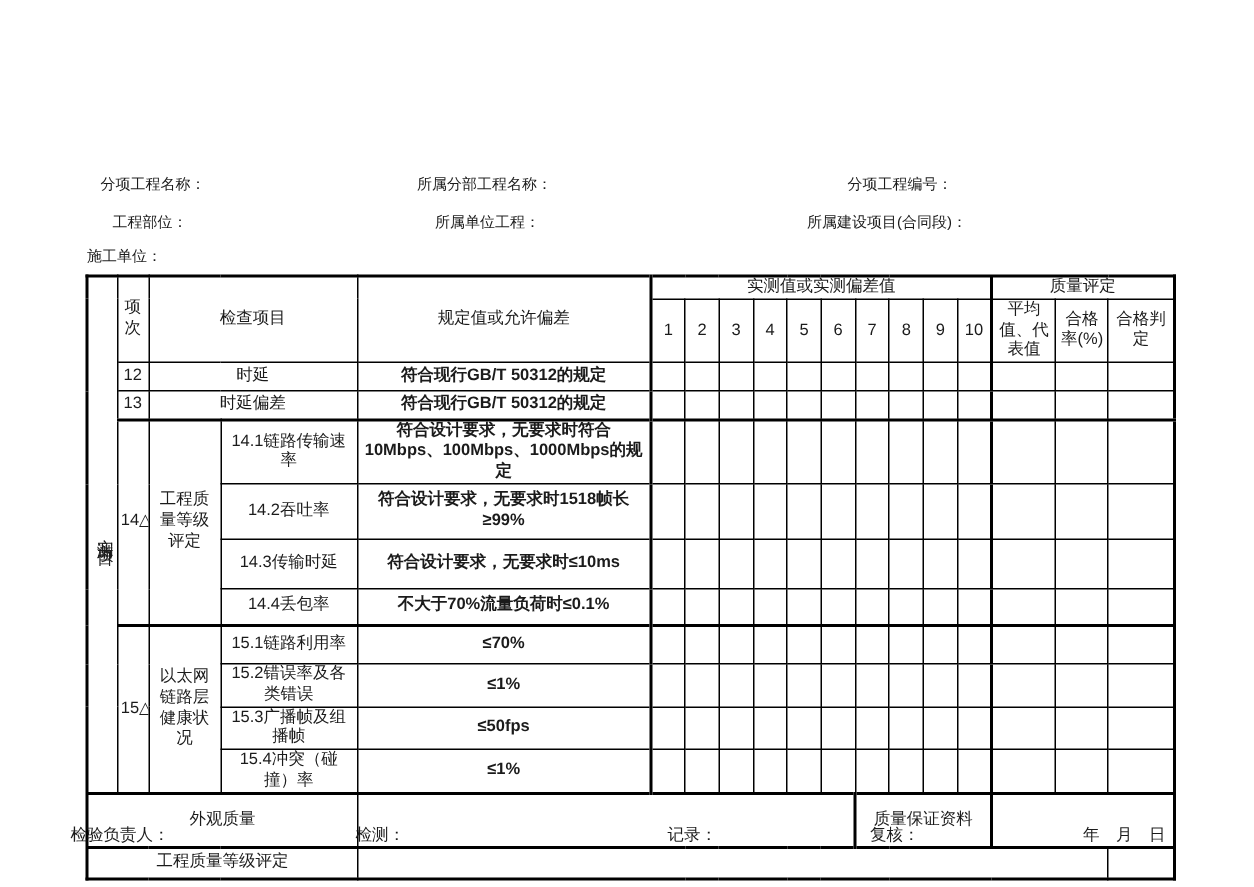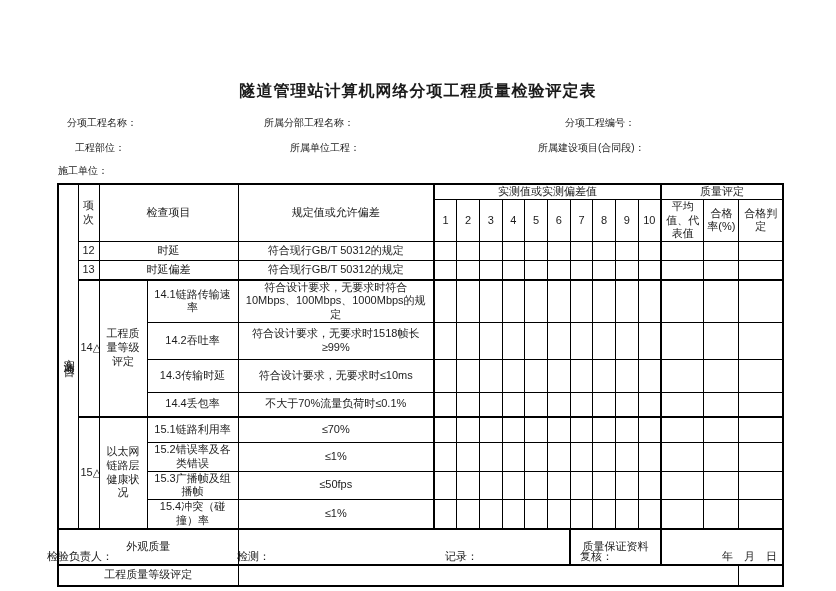--- a/index.html
+++ b/index.html
@@ -9,37 +9,36 @@
          font-size:16px;font-weight:bold;letter-spacing:1px;}
   .meta{position:absolute;font-size:10px;white-space:nowrap;}
   table.form{position:absolute;left:57px;top:183px;width:725px;
              border-collapse:collapse;table-layout:fixed;border:2px solid #000;}
   table.form td{border:1px solid #000;font-size:11px;padding:0 2px;
                 text-align:center;vertical-align:middle;overflow:hidden;line-height:1.25;}
   td.side{writing-mode:vertical-lr;text-orientation:upright;letter-spacing:3px;padding:0;}
   td.no{font-size:10px;padding:0;}
   td.item{text-align:left;padding-left:3px;line-height:1.2;}
   td.group{padding:0 1px;line-height:1.2;}
-  td.spec{font-size:10.5px;line-height:1.3;}
+  td.spec{font-size:10.5px;line-height:1.3;font-weight:bold;}
   td.hdr{font-size:11px;}
   td.num{font-size:10px;padding:0;}
   td.small{font-size:10px;line-height:1.15;padding:0 1px;}
   .tL{border-left-width:2px !important;}
   tr.tT{border-top:2px solid #000;}
   .sig{position:absolute;top:549px;font-size:11px;white-space:nowrap;}
 </style>
 </head>
 <body>
 
 <div class="page">
 
-  <div class="title">隧道管理站计算机网络分项工程质量检验评定表</div>
 
   <span class="meta" style="left:67px;top:116px">分项工程名称：</span>
-  <span class="meta" style="left:264px;top:116px">所属分部工程名称：</span>
+  <span class="meta" style="left:278px;top:116px">所属分部工程名称：</span>
   <span class="meta" style="left:565px;top:116px">分项工程编号：</span>
   <span class="meta" style="left:75px;top:141px">工程部位：</span>
   <span class="meta" style="left:290px;top:141px">所属单位工程：</span>
   <span class="meta" style="left:538px;top:141px">所属建设项目(合同段)：</span>
   <span class="meta" style="left:58px;top:164px">施工单位：</span>
 
   <table class="form">
     <colgroup>
       <col style="width:20px">
         <col style="width:21px">

